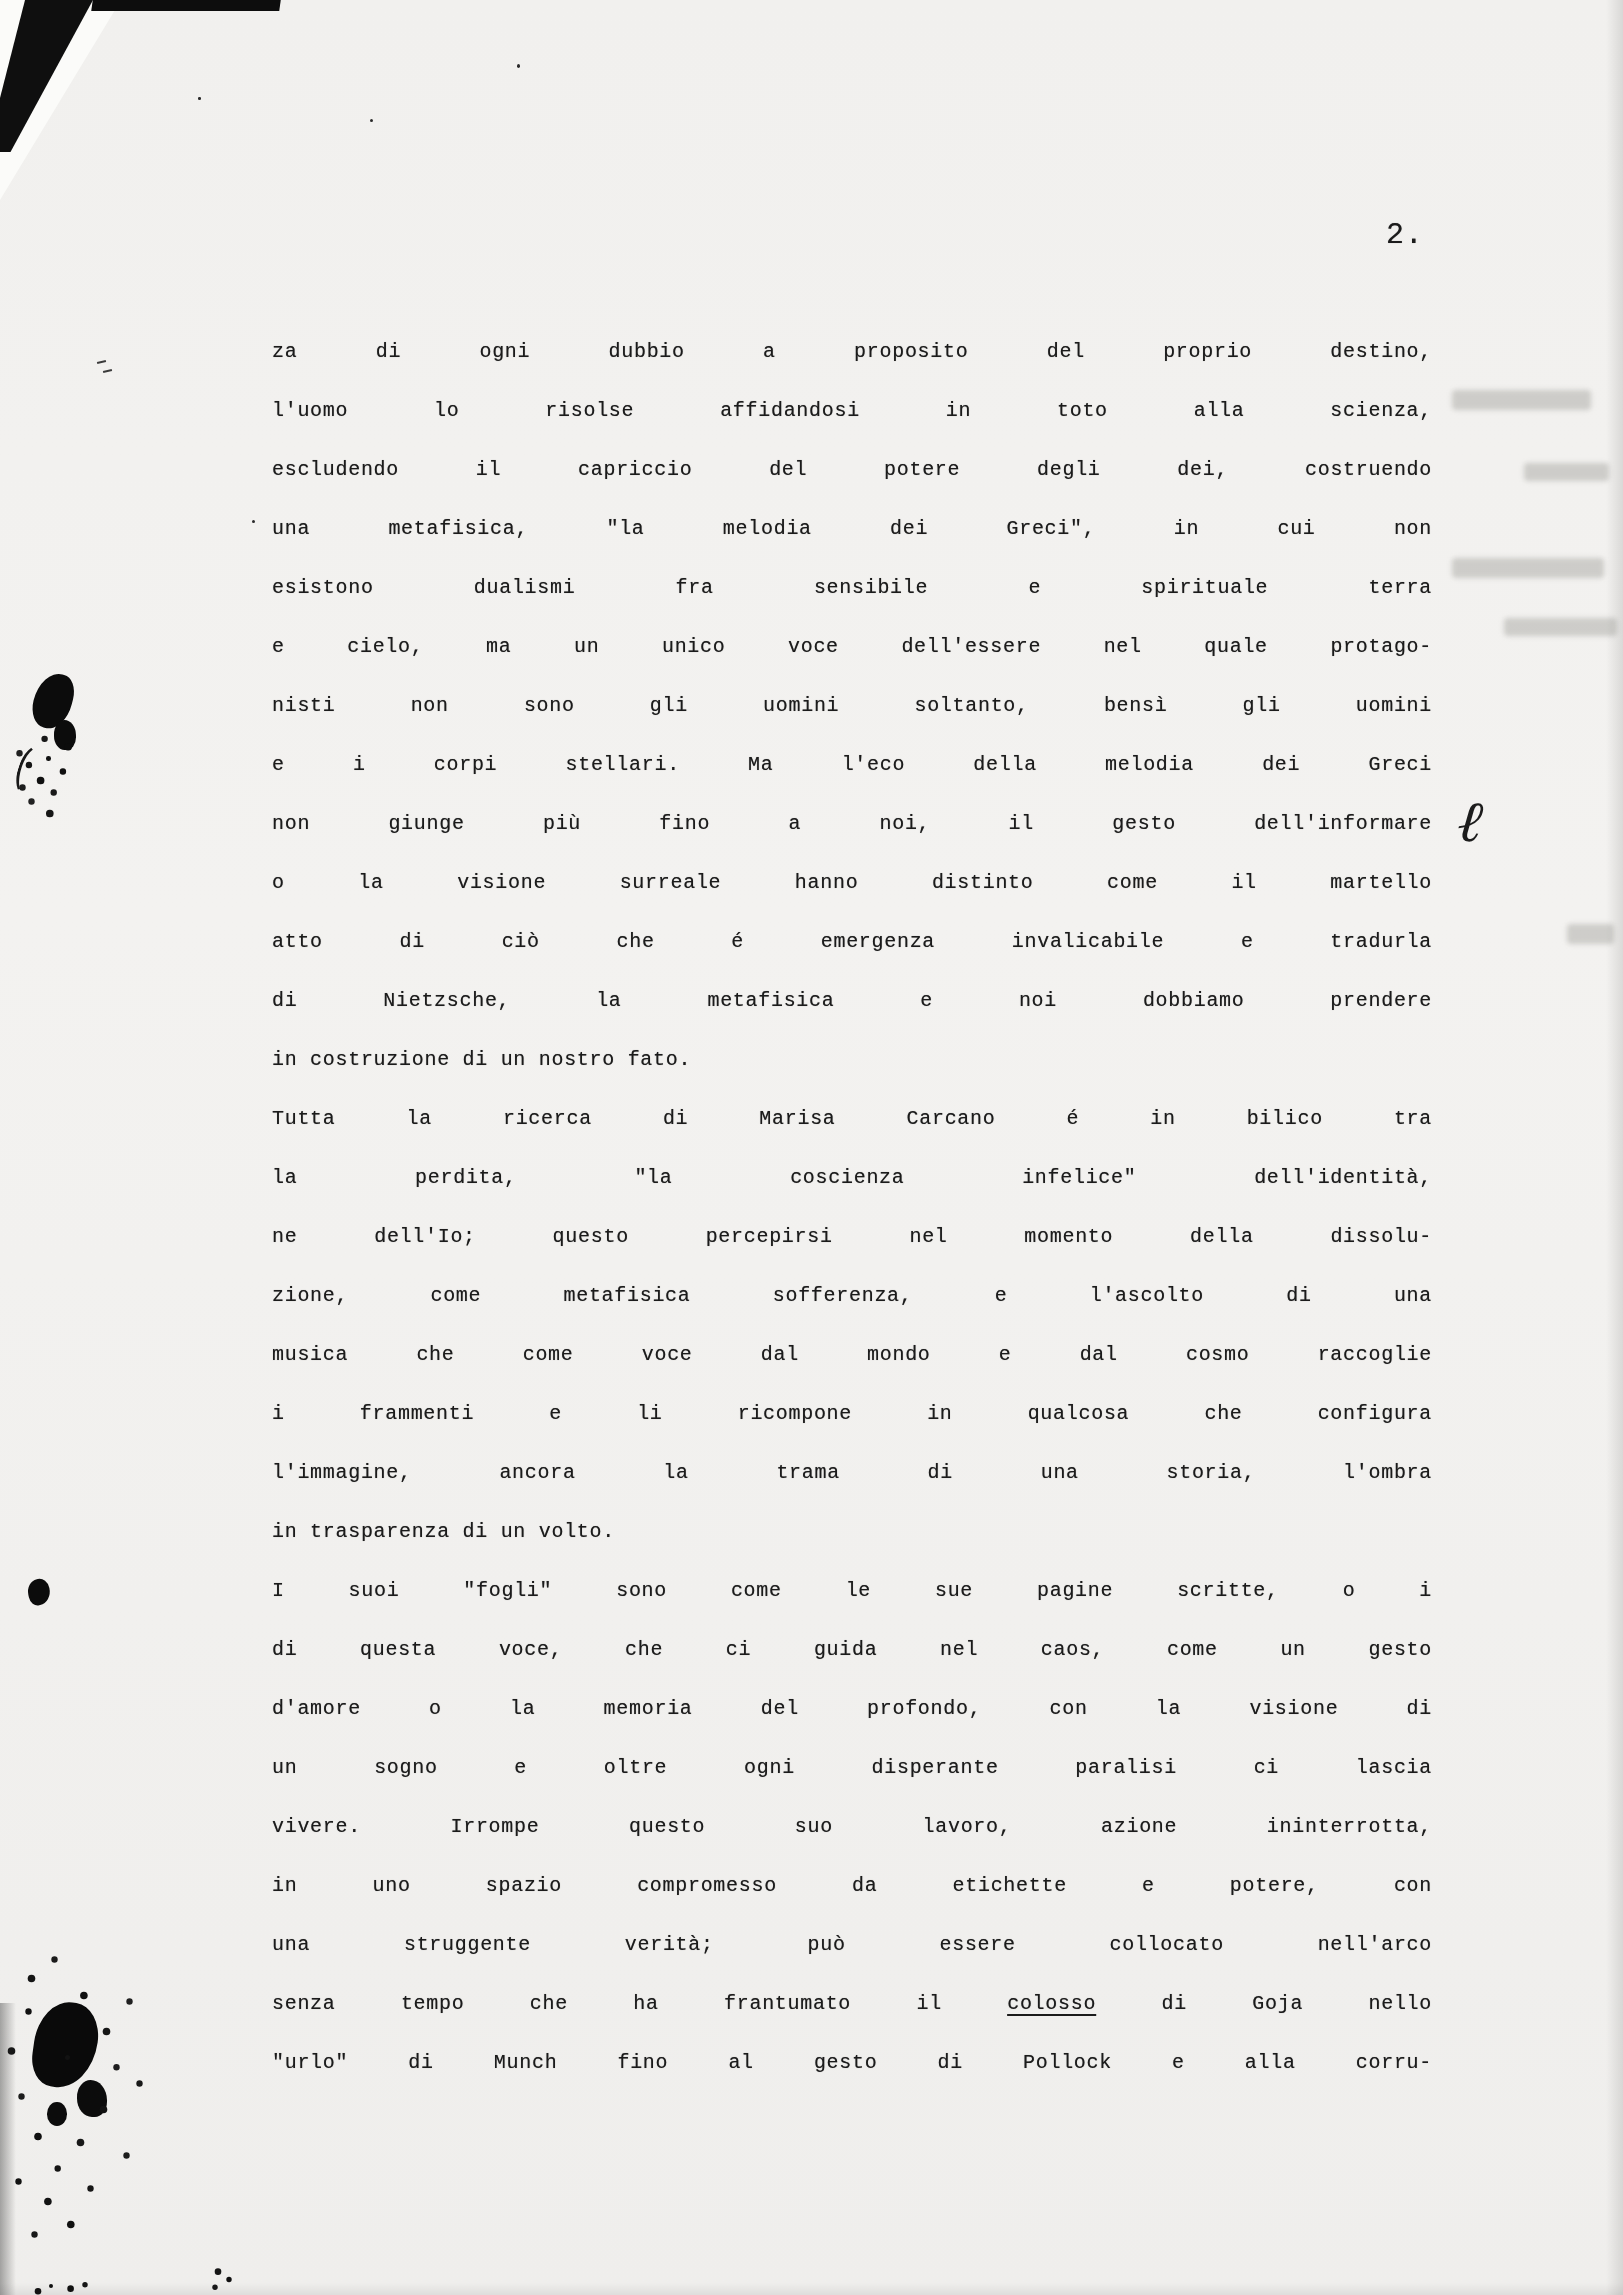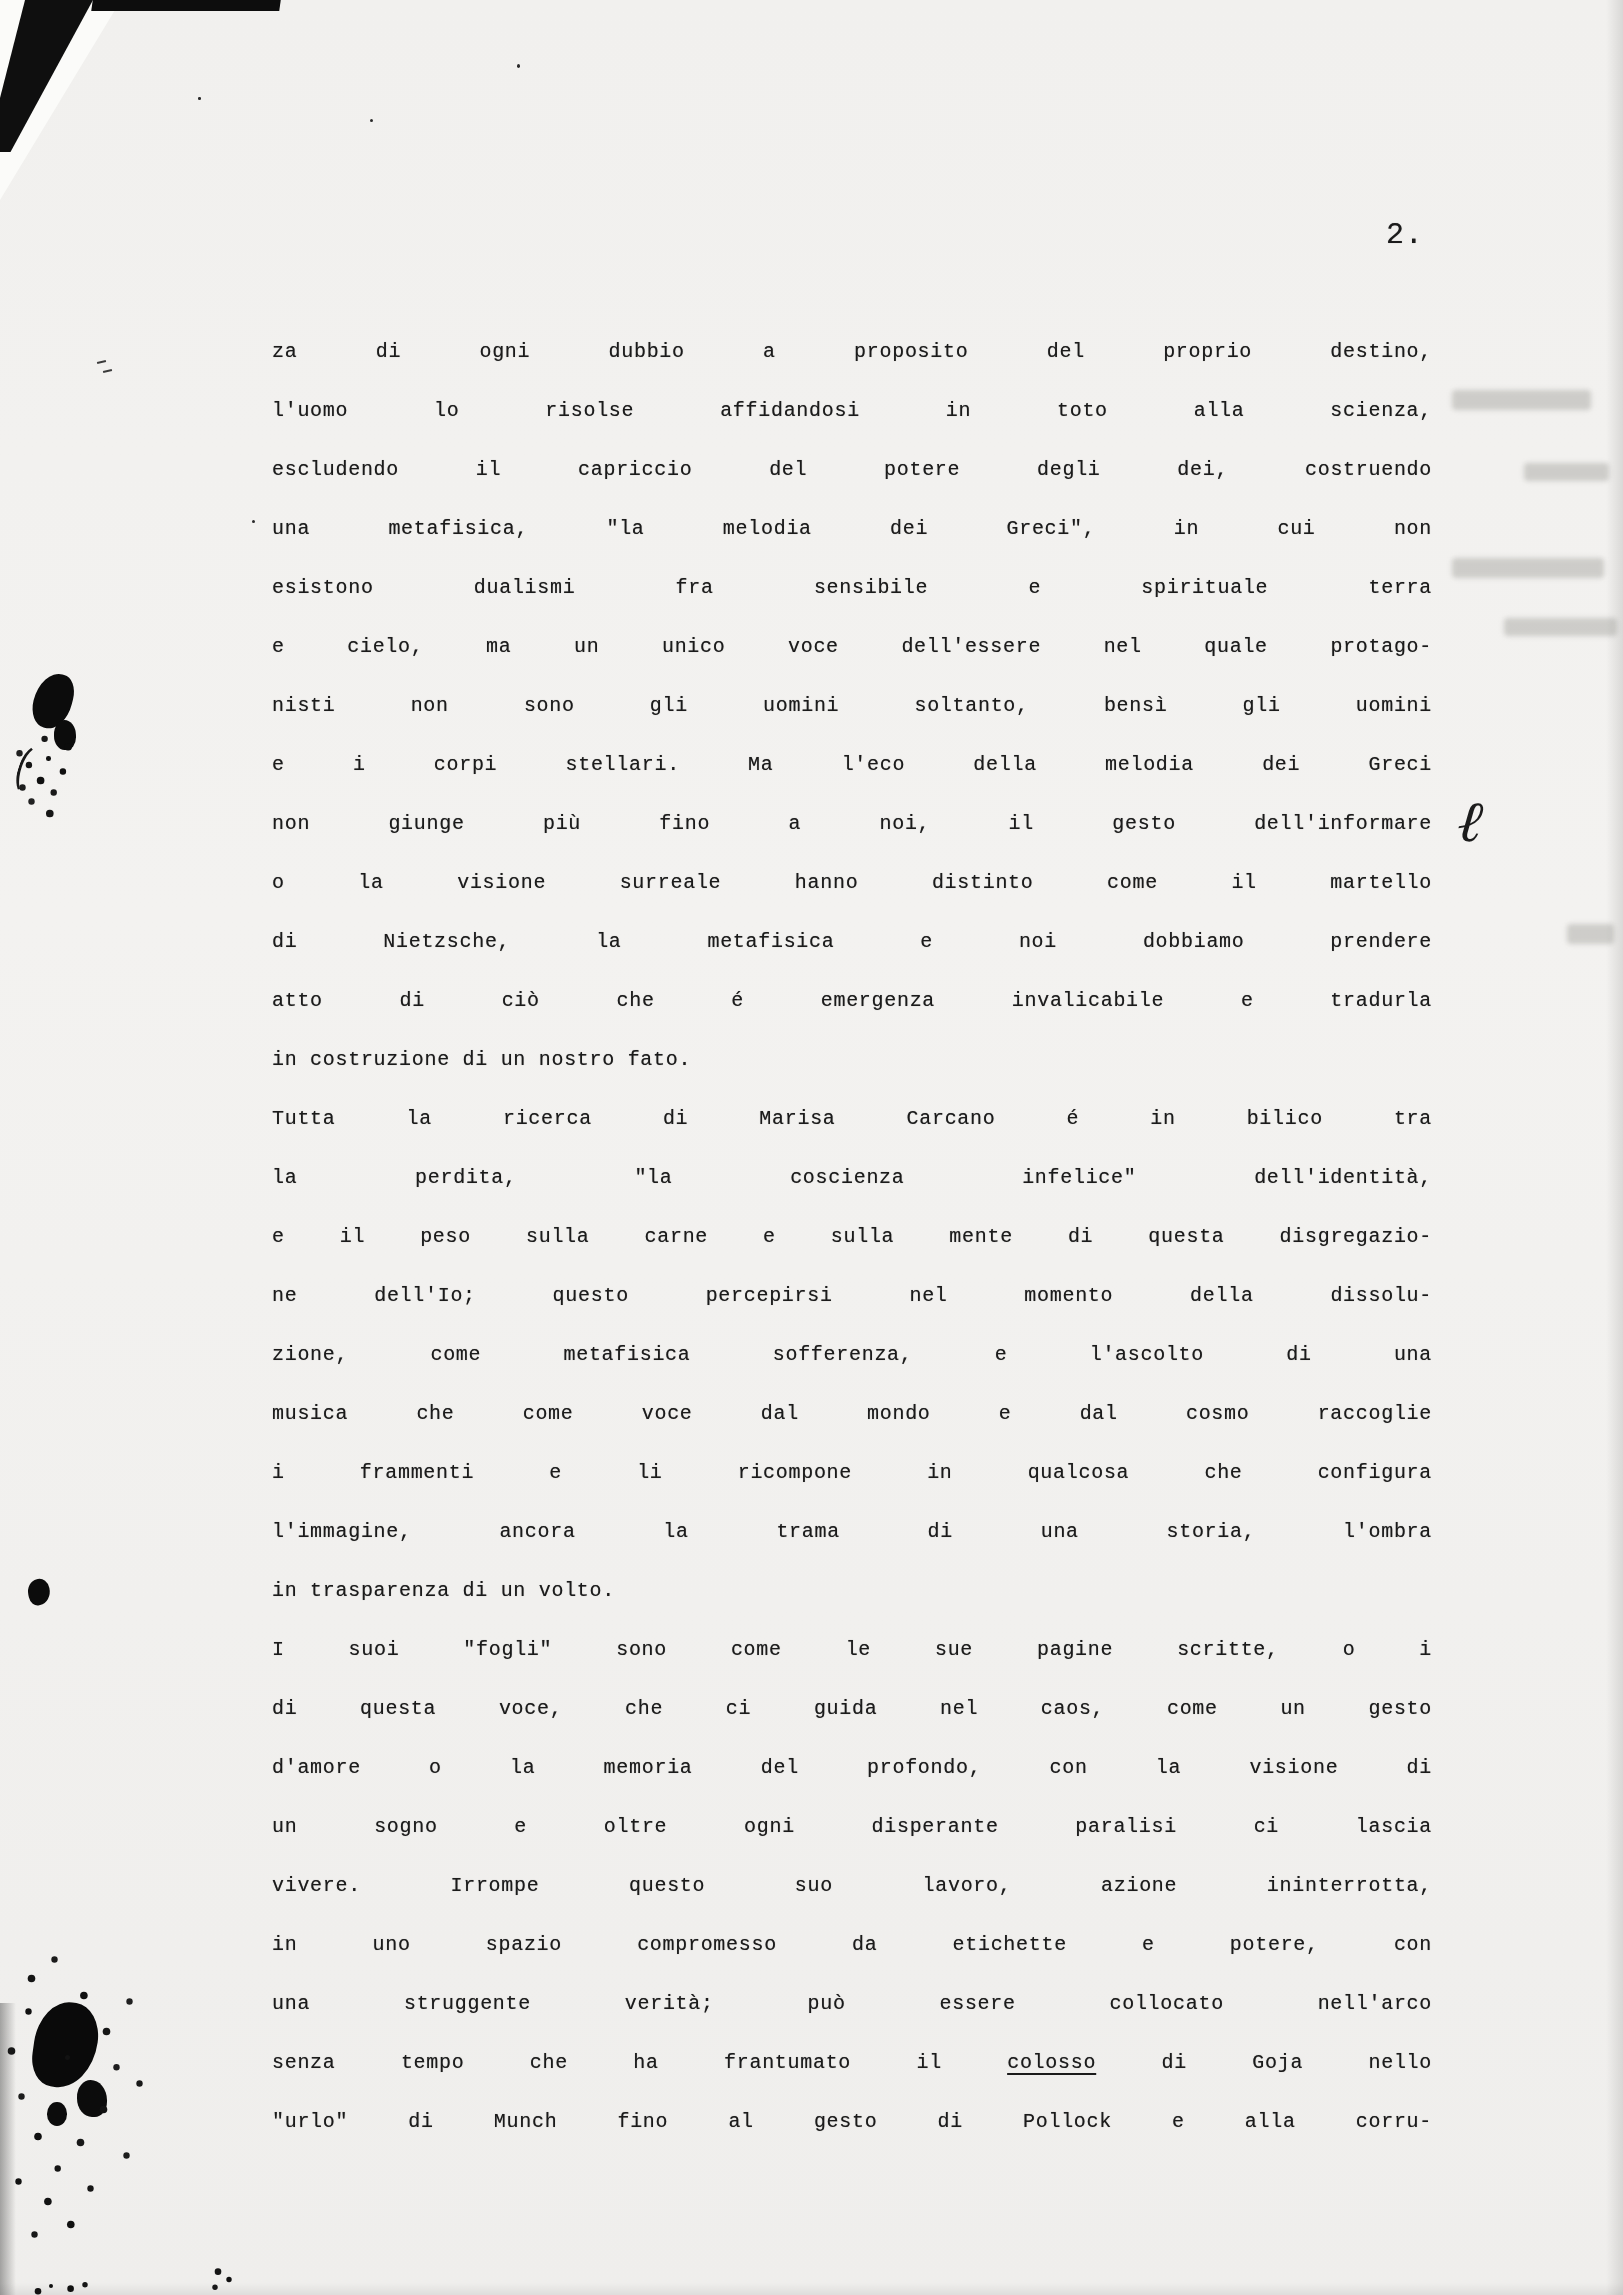--- a/index.html
+++ b/index.html
@@ -166,26 +166,25 @@
       <div class="line j">za di ogni dubbio a proposito del proprio destino,</div>
       <div class="line j">l'uomo lo risolse affidandosi in toto alla scienza,</div>
       <div class="line j">escludendo il capriccio del potere degli dei, costruendo</div>
       <div class="line j">una metafisica, "la melodia dei Greci", in cui non</div>
       <div class="line j">esistono dualismi fra sensibile e spirituale terra</div>
       <div class="line j">e cielo, ma un unico voce dell'essere nel quale protago-</div>
       <div class="line j">nisti non sono gli uomini soltanto, bensì gli uomini</div>
       <div class="line j">e i corpi stellari. Ma l'eco della melodia dei Greci</div>
       <div class="line j">non giunge più fino a noi,  il gesto dell'informare</div>
       <div class="line j">o la visione surreale hanno distinto come il martello</div>
+      <div class="line j">atto di ciò che é emergenza invalicabile e tradurla</div>
       <div class="line j">di Nietzsche, la metafisica e noi dobbiamo prendere</div>
-      <div class="line j">atto di ciò che é emergenza invalicabile e tradurla</div>
       <div class="line">in costruzione di un nostro fato.</div>
       <div class="line j">Tutta la ricerca di Marisa Carcano é in bilico tra</div>
       <div class="line j">la perdita, "la coscienza infelice" dell'identità,</div>
-      <div class="line j">e il peso sulla carne e sulla mente di questa disgregazio-</div>
       <div class="line j">ne dell'Io; questo percepirsi nel momento della dissolu-</div>
       <div class="line j">zione, come metafisica sofferenza, e l'ascolto di una</div>
       <div class="line j">musica che come voce dal mondo e dal cosmo raccoglie</div>
       <div class="line j">i frammenti e li ricompone in qualcosa che configura</div>
       <div class="line j">l'immagine, ancora la trama di una storia, l'ombra</div>
       <div class="line">in trasparenza di un volto.</div>
       <div class="line j">I suoi "fogli" sono come le sue pagine scritte, o i</div>
       <div class="line j">di questa voce, che ci guida nel caos, come un gesto</div>
       <div class="line j">d'amore o la memoria del profondo, con la visione di</div>
       <div class="line j">un sogno e oltre ogni disperante paralisi ci lascia</div>

